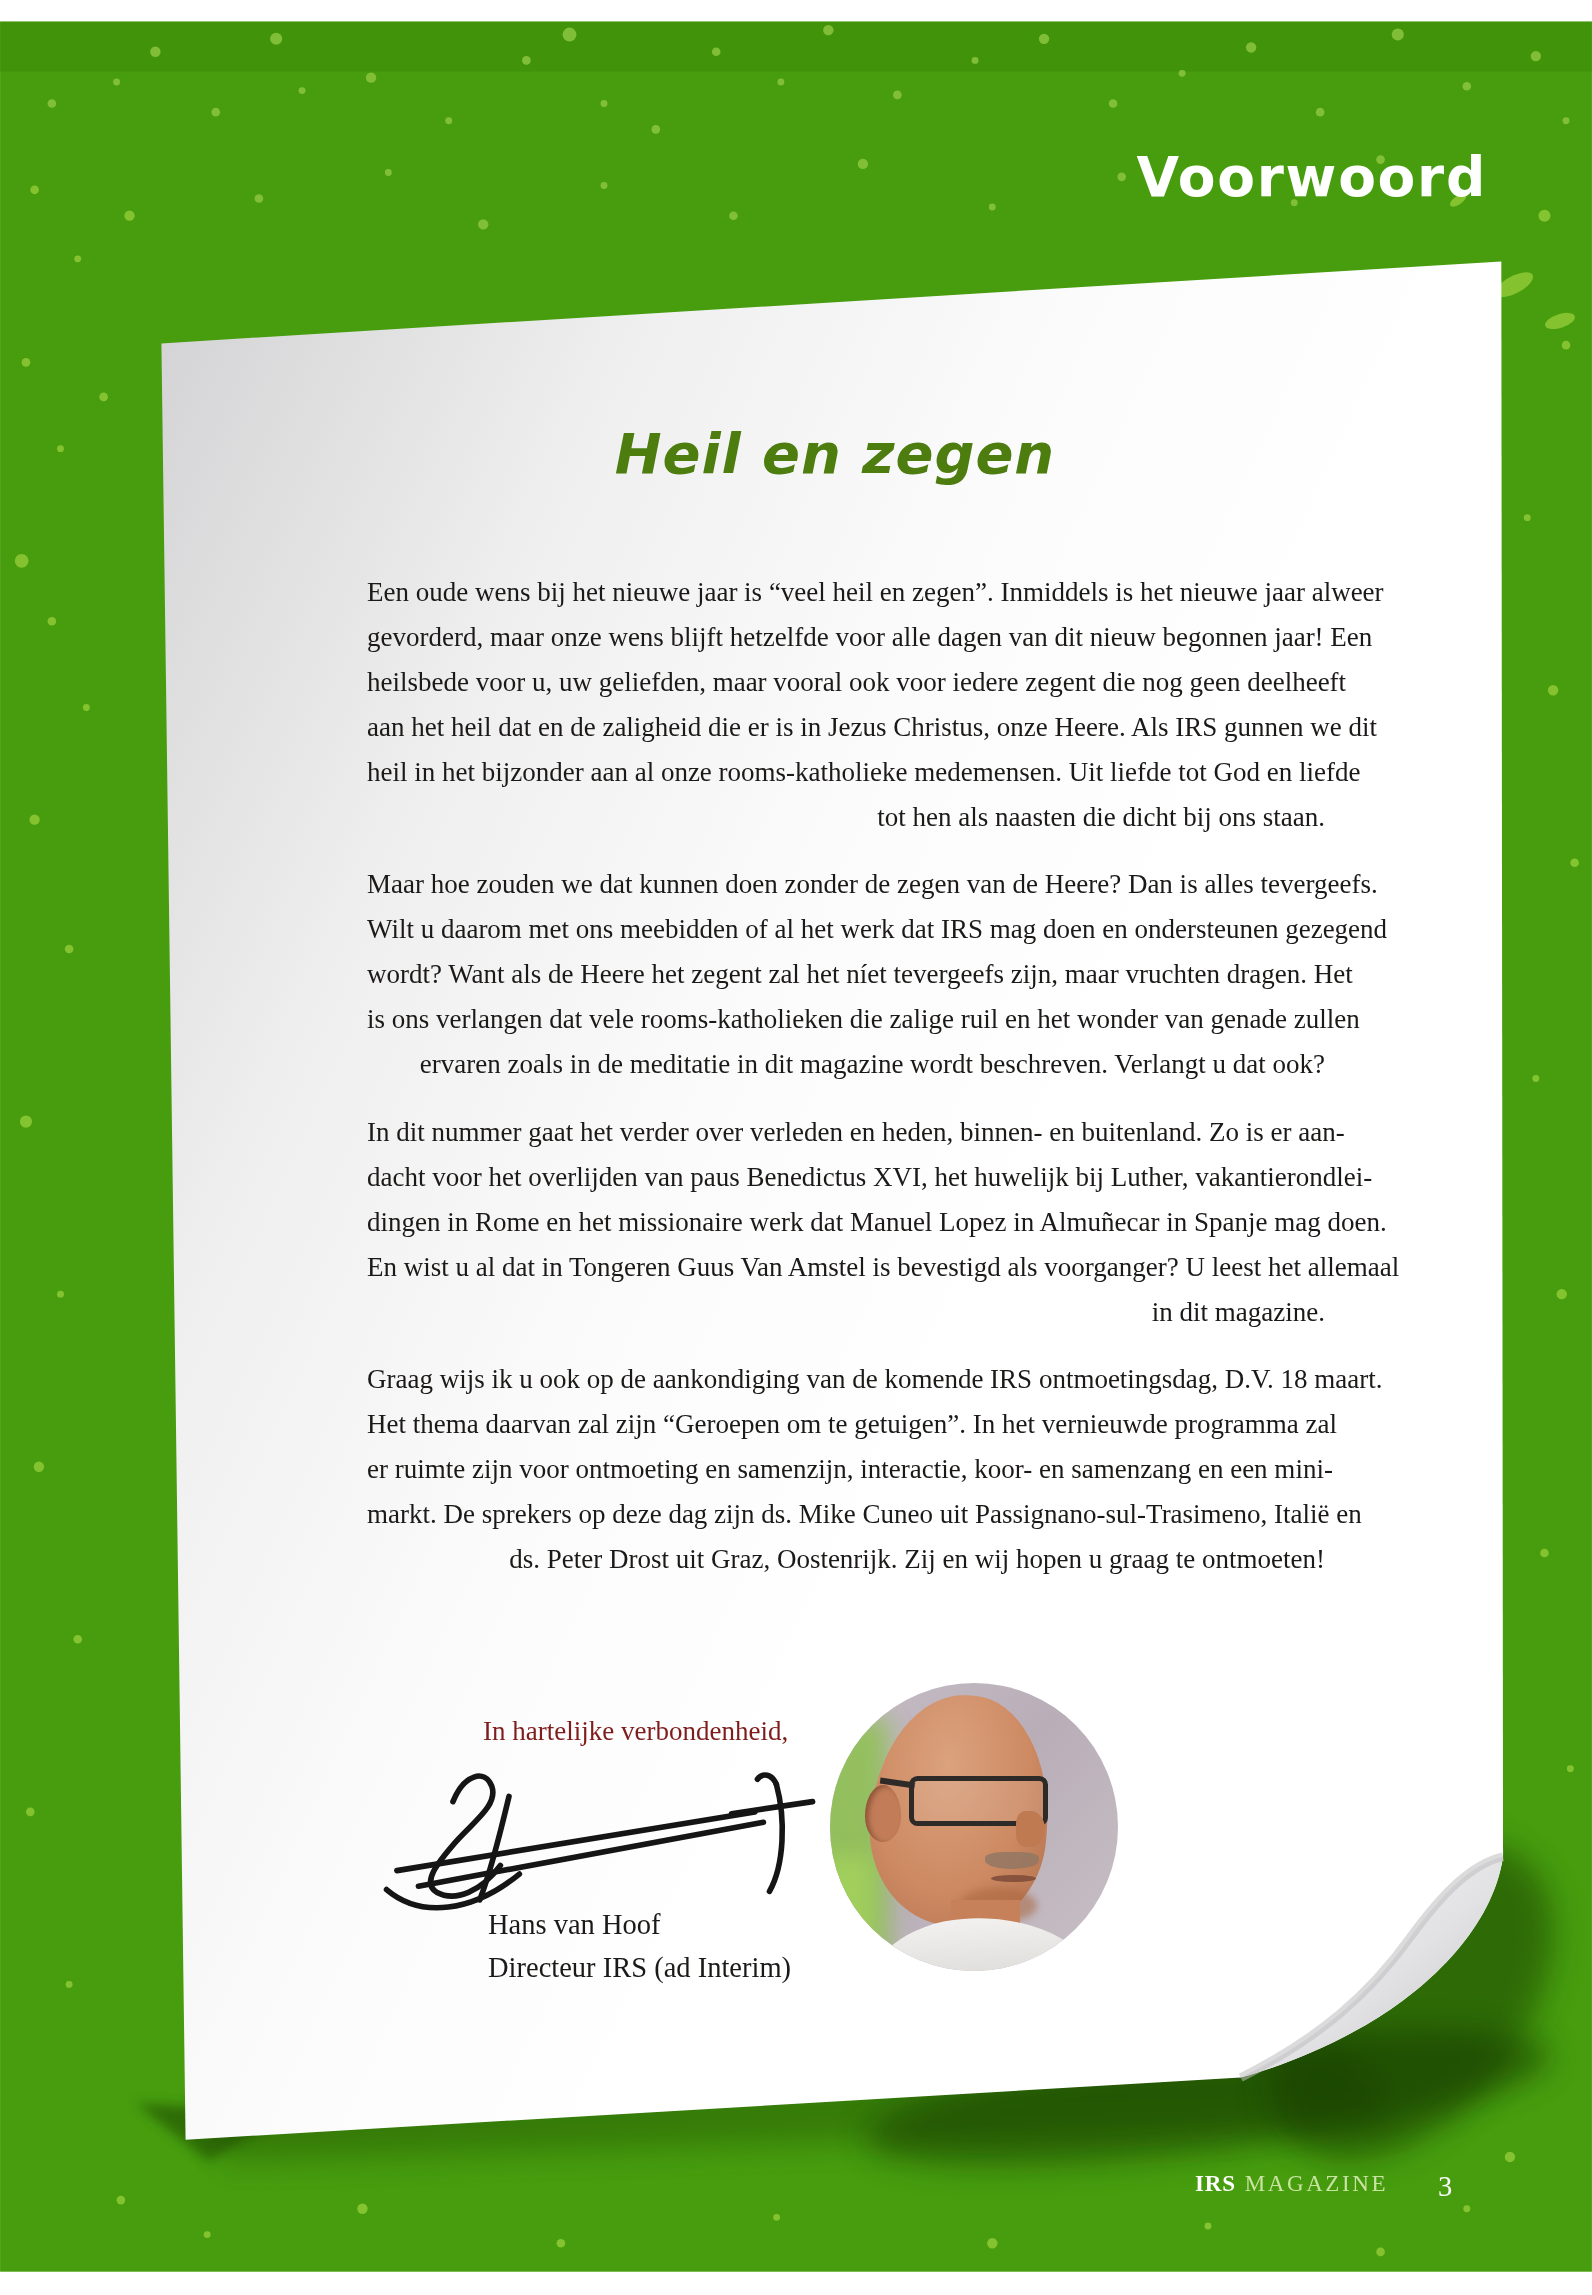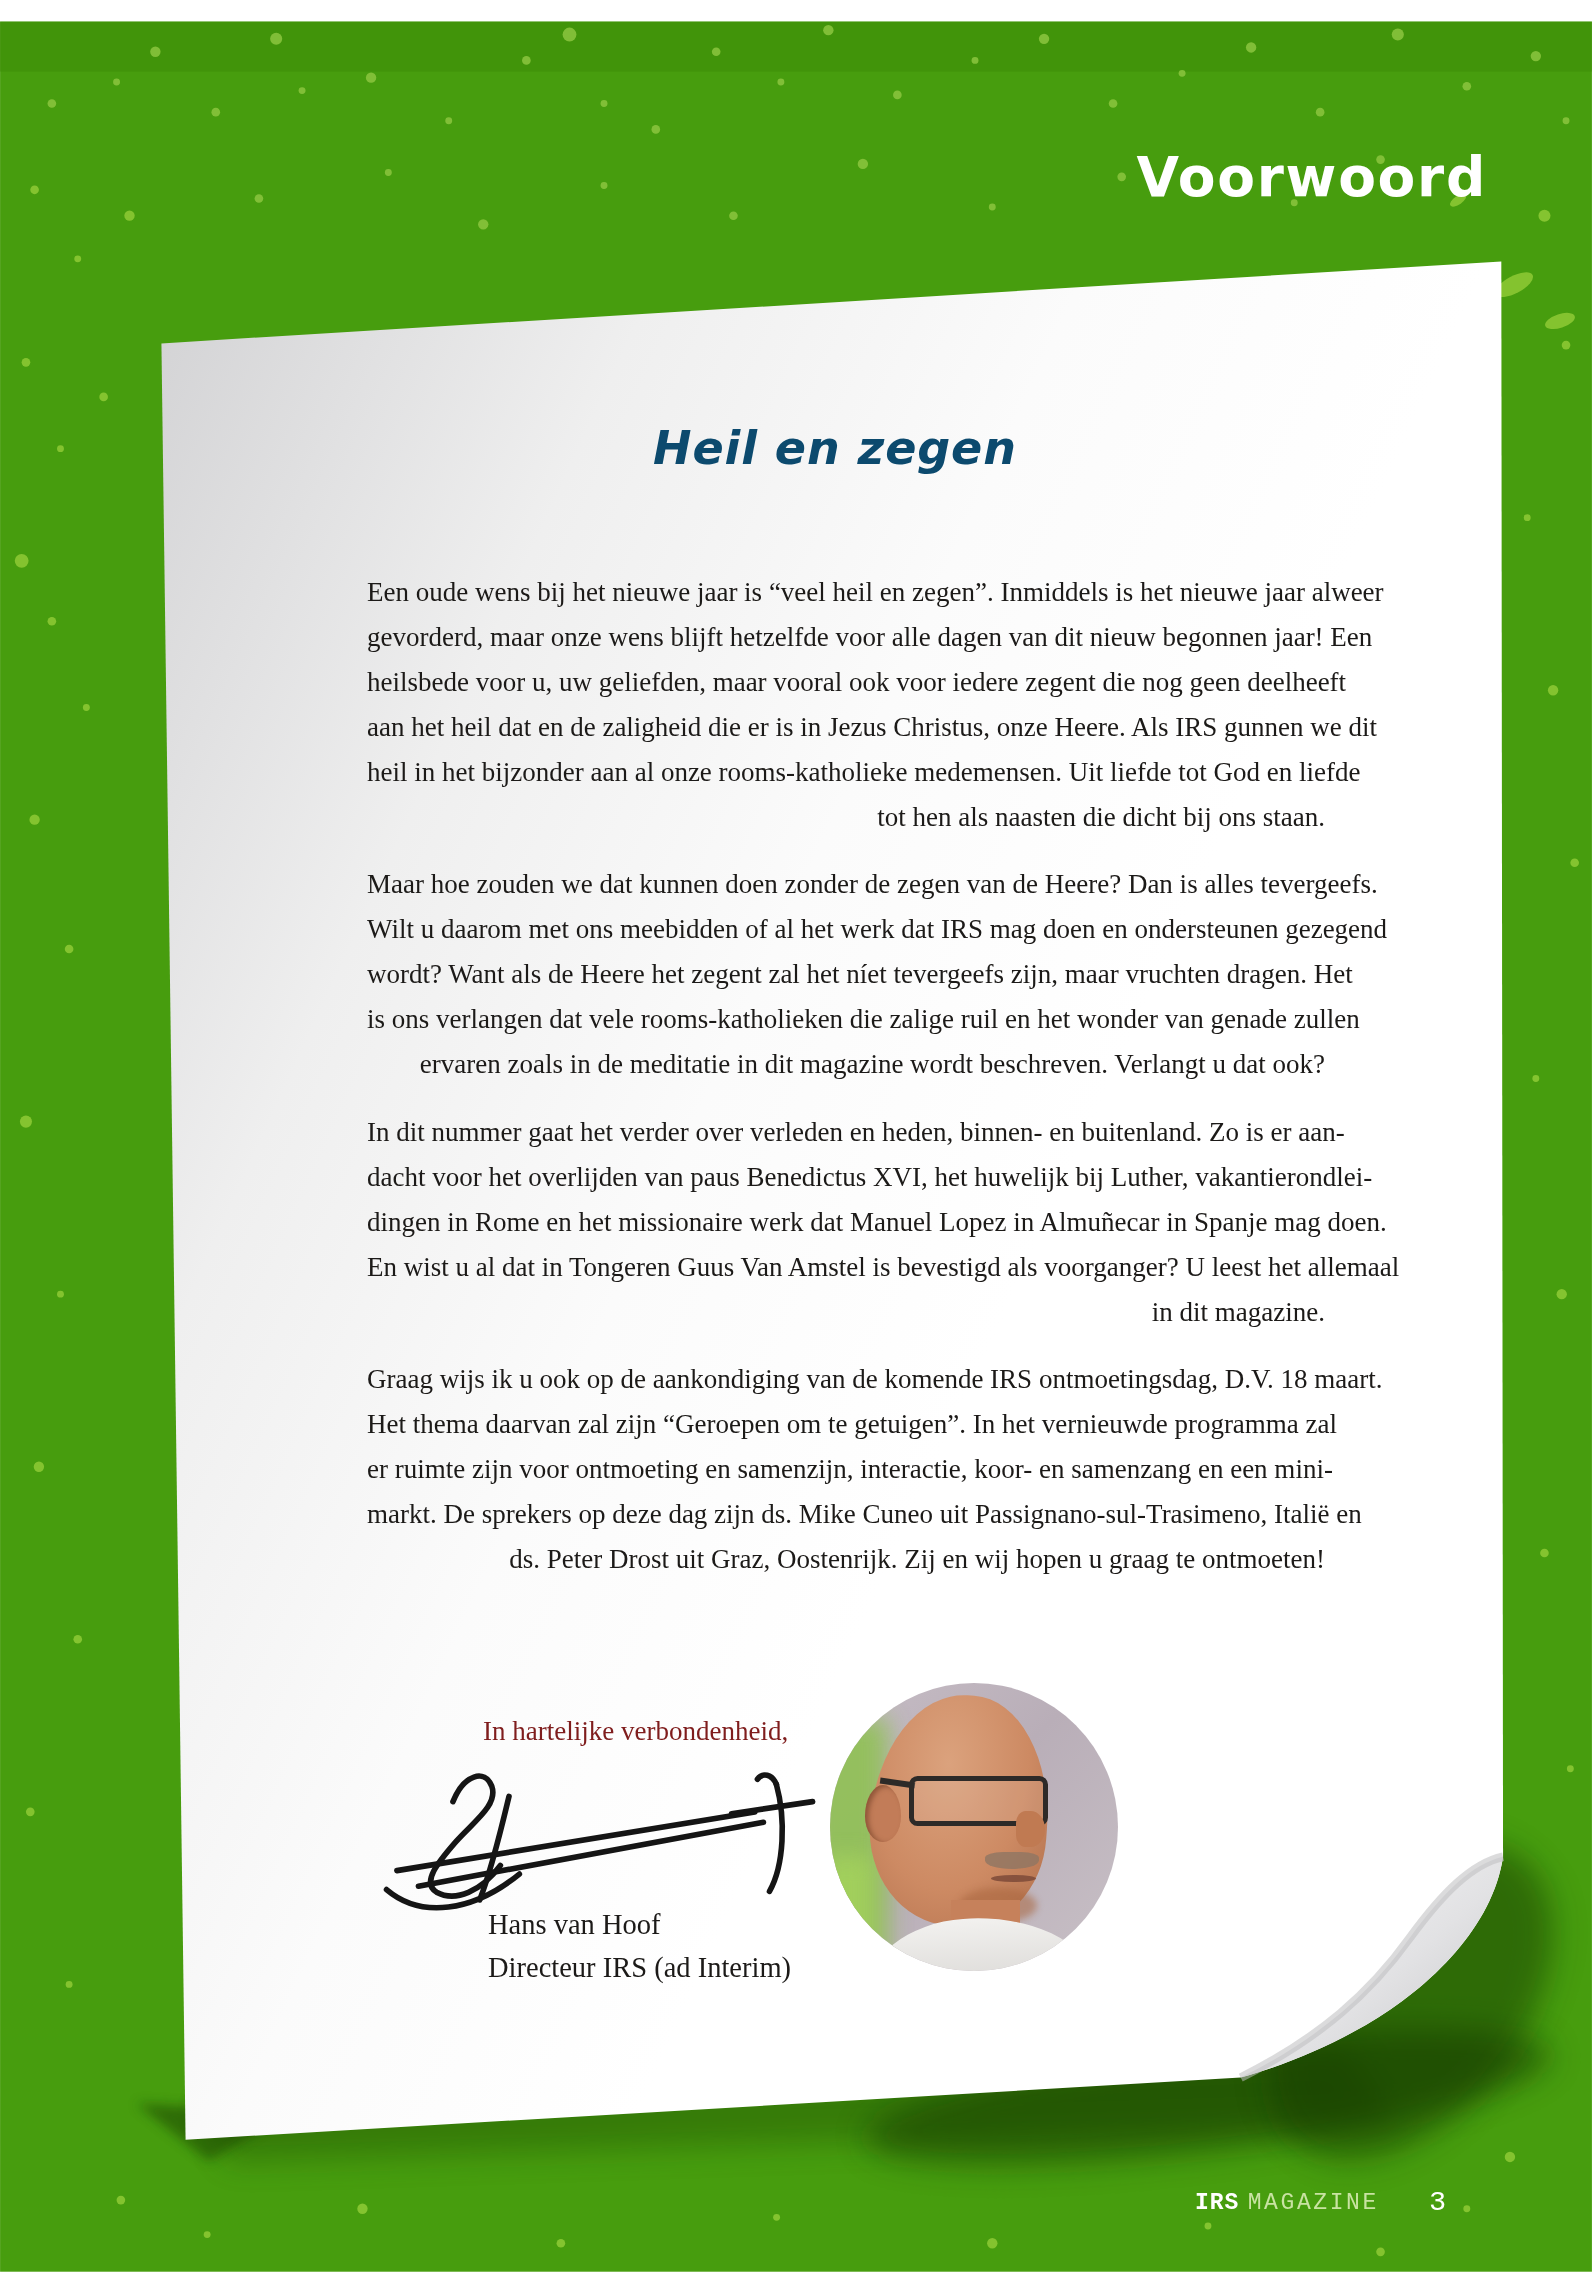--- a/index.html
+++ b/index.html
@@ -18,21 +18,21 @@
     font-weight:bold;font-size:55px;color:#ffffff;
     letter-spacing:1.7px;
   }
 
   
   .letter-title{
     position:absolute;left:367px;top:421px;width:936px;
     text-align:center;
     font-family:"DejaVu Sans", sans-serif;
     font-style:italic;font-weight:bold;
-    font-size:46px;color:#0c4a6e;
+    font-size:56px;color:#4d7c0f;
     letter-spacing:0.9px;
   }
   .letter-body{
     position:absolute;left:367px;top:570px;width:958px;
     font-size:27px;line-height:45px;color:#1c1a18;
   }
   .letter-body .para{margin:0 0 22.4px 0;}
   .letter-body .line{white-space:nowrap;text-align:right;}
 
   .closing-line{
@@ -106,22 +106,22 @@
     transform:rotate(-4deg);
   }
   .portrait .neck{
     position:absolute;left:121px;top:217px;width:69px;height:40px;
     background:#c6815b;
   }
 
   
   .footer{
     position:absolute;left:1195px;top:2171px;
-    font-family:Liberation Mono, monospace;
-    display:flex;align-items:center;margin-top:15px;
+    font-family:Liberation Serif, serif;
+    display:flex;align-items:flex-start;
   }
   .footer .brand-bold{font-size:23px;font-weight:bold;color:#ffffff;letter-spacing:0.9px;}
   .footer .brand-light{font-size:23px;font-weight:normal;color:#c9e3a2;letter-spacing:2.6px;margin-left:8.6px;}
   .footer .page-number{font-size:28.5px;color:#ffffff;margin-left:50px;}
 </style>
 </head>
 <body>
 
 <div class="stage">
 

